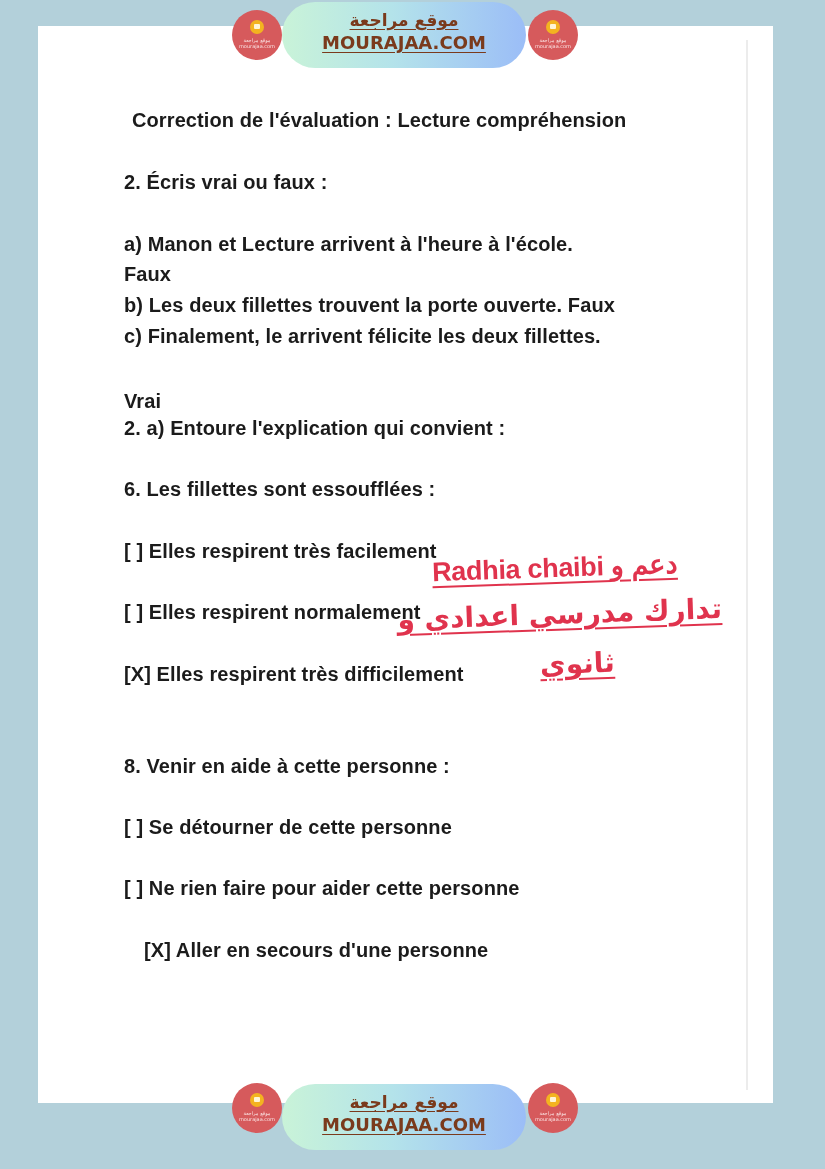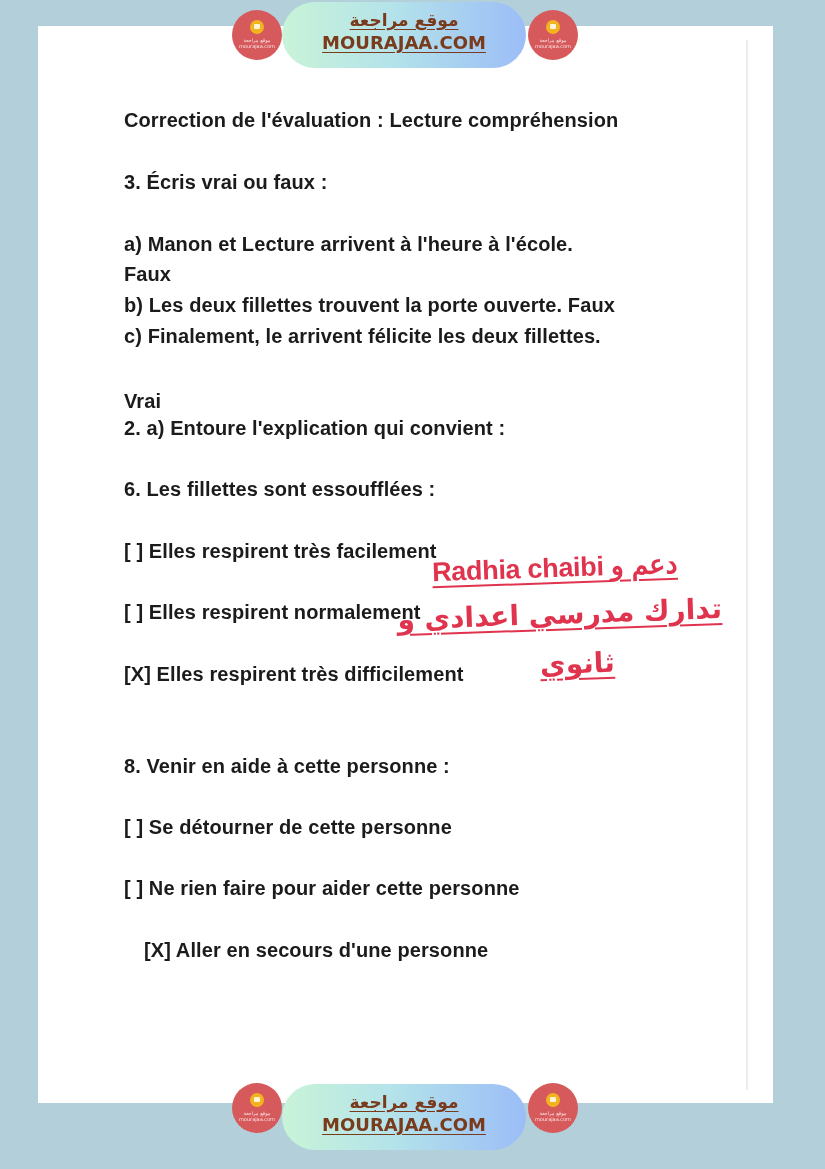--- a/index.html
+++ b/index.html
@@ -111,23 +111,23 @@
     .badge.bl { left: 232px; top: 1083px; }
     .badge.br { left: 528px; top: 1083px; }
   </style>
 </head>
 <body>
 
 <div class="page">
   <div class="page-rule"></div>
 </div>
 
-<div class="line" style="top:109px;">Correction de l'évaluation : Lecture compréhension</div>
+<div class="line" style="top:109px;margin-left:8px;">Correction de l'évaluation : Lecture compréhension</div>
 
-<div class="line" style="top:171px;">3. Écris vrai ou faux :</div>
+<div class="line" style="top:171px;">2. Écris vrai ou faux :</div>
 <div class="line" style="top:233px;">a) Manon et Lecture arrivent à l'heure à l'école.</div>
 <div class="line" style="top:263px;">Faux</div>
 <div class="line" style="top:294px;">b) Les deux fillettes trouvent la porte ouverte. Faux</div>
 <div class="line" style="top:325px;">c) Finalement, le arrivent félicite les deux fillettes.</div>
 <div class="line" style="top:356px;margin-top:34px;">Vrai</div>
 
 <div class="line" style="top:417px;">2. a) Entoure l'explication qui convient :</div>
 <div class="line" style="top:478px;">6. Les fillettes sont essoufflées :</div>
 <div class="line" style="top:540px;">[ ] Elles respirent très facilement</div>
 <div class="line" style="top:601px;">[ ] Elles respirent normalement</div>

